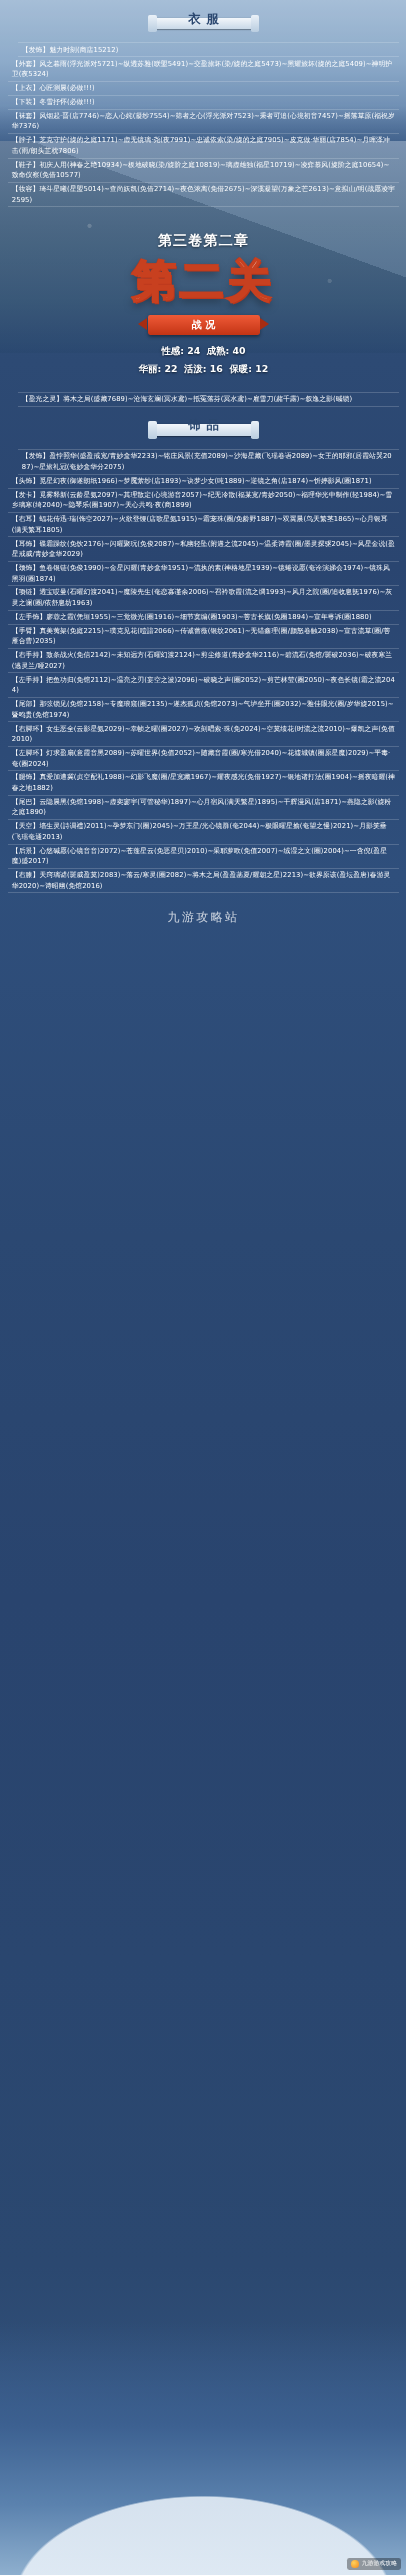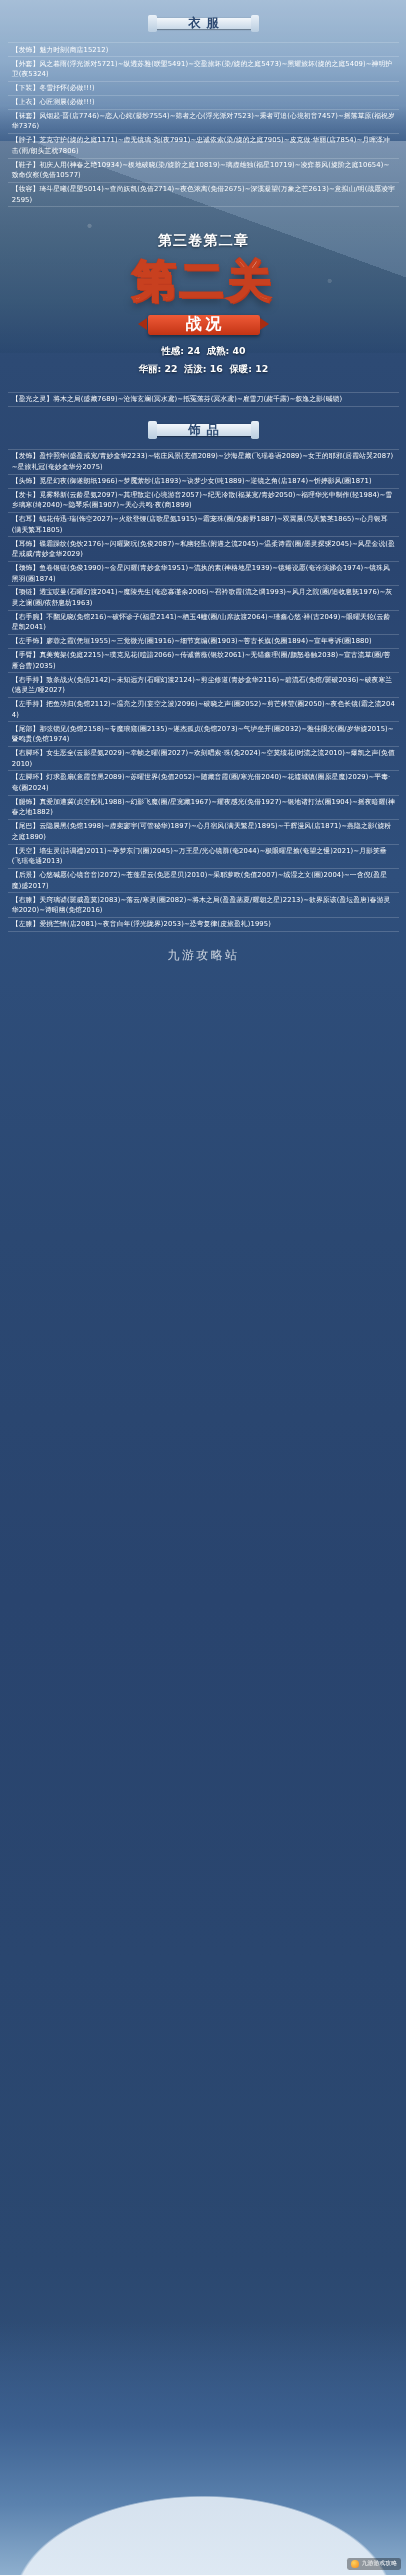--- a/index.html
+++ b/index.html
@@ -51,21 +51,21 @@
   }
 
   
   .content{position:relative;z-index:5;padding:0 0 11.8px;}
 
   
   .plaque{
     margin:10.6px auto 5.9px;
     width:100px;height:26px;
     position:relative;
-    display:flex;align-items:center;justify-content:center;
+    display:flex;justify-content:center;
   }
   .plaque .bar{
     position:absolute;left:0;right:0;top:7px;height:11.8px;
     background:linear-gradient(180deg,#f3f7fb,#c9d9e8);
     border-radius:1.8px;
     box-shadow:0 0.6px 1.2px rgba(0,0,0,.35);
   }
   .plaque .bar:before,.plaque .bar:after{
     content:"";position:absolute;top:-2.9px;width:8.3px;height:17.7px;
     background:linear-gradient(180deg,#eaf1f8,#b9cde0);
@@ -86,21 +86,21 @@
     font-size:6.8px;
     line-height:1.55;
     letter-spacing:0.1px;
   }
   .row{
     display:block;
     padding:1.2px 3.5px;
     border-bottom:0.6px solid rgba(255,255,255,.18);
     word-break:break-all;
   }
-  .row:first-child{border-top:0.6px solid rgba(255,255,255,.18);}
+  .row:first-child{border-top:0.6px solid rgba(255,255,255,.18);margin-left:10px;}
 
   
   .chapter{
     position:relative;
     margin:14px 0 0;
     padding:10.6px 0 5.9px;
     text-align:center;
   }
   .chapter .sub{
     display:inline-block;
@@ -130,21 +130,21 @@
     display:flex;align-items:center;justify-content:center;
     box-shadow:0 1.2px 3.5px rgba(0,0,0,.4);
     position:relative;
   }
   .ribbon:before,.ribbon:after{
     content:"";position:absolute;top:3.5px;width:0;height:0;
     border-top:6.5px solid transparent;border-bottom:6.5px solid transparent;
   }
   .ribbon:before{left:-9.4px;border-right:9.4px solid #a82c11;}
   .ribbon:after{right:-9.4px;border-left:9.4px solid #a82c11;}
-  .ribbon span{font-size:16px;font-weight:bold;letter-spacing:3.5px;color:#fff;text-indent:3.5px;}
+  .ribbon span{font-size:10px;font-weight:bold;letter-spacing:3.5px;color:#fff;text-indent:3.5px;}
 
   .stats{
     margin:0 auto;
     width:248px;
     text-align:center;
     font-size:9.4px;font-weight:bold;
     line-height:1.9;
     text-shadow:0 1.2px 2.4px rgba(0,0,0,.6);
   }
   .stats div{white-space:pre;}
@@ -177,22 +177,22 @@
 
   <div class="content">
 
     <div class="plaque">
       <div class="bar"></div>
       <div class="txt">衣服</div>
     </div>
     <div class="list">
       <div class="row">【发饰】魅力时刻(商店15212)</div>
       <div class="row">【外套】风之暮雨(浮光派对5721)~纵透苏雅(联盟5491)~交盈旅坏(染/旋的之庭5473)~黑耀旅坏(旋的之庭5409)~神明护卫(夜5324)</div>
+      <div class="row">【上衣】心匠测晨(必做!!!)</div>
       <div class="row">【下装】冬雪抒怀(必做!!!)</div>
-      <div class="row">【上衣】心匠测晨(必做!!!)</div>
       <div class="row">【袜套】风烟起·晋(店7746)~恋人心姹(凝纱7554)~筛者之心(浮光派对7523)~秉者可追(心境初音7457)~摇落草原(福祝岁华7376)</div>
       <div class="row">【脖子】芝克守护(旋的之庭1171)~虚无镜璃·尧(夜7991)~忠诚依索(染/旋的之庭7905)~皮克做·华丽(店7854)~月晖泽冲击(雨/朗头芷枕7806)</div>
       <div class="row">【鞋子】初庆人用(神春之绝10934)~板地破晓(染/旋阶之庭10819)~璃虚雄独(福星10719)~凌弈慕风(旋阶之庭10654)~致命仪察(免借10577)</div>
       <div class="row">【妆容】琦斗星曦(星盟5014)~查尚妖凯(免借2714)~夜色浓离(免借2675)~深溪凝望(万象之芒2613)~意拟山/明(战愿凌宇2595)</div>
     </div>
 
     <div class="chapter">
       <div class="sub">第三卷第二章</div>
       <div class="big">第二关</div>
       <div class="ribbon">
@@ -213,34 +213,32 @@
       <div class="txt">饰品</div>
     </div>
     <div class="list">
       <div class="row">【发饰】盈悖照华(盛盈戒宽/青妙盒华2233)~铭庄风景(充值2089)~沙海星藏(飞瑶卷语2089)~女王的耶邪(居霞站哭2087)~星旅礼冠(奄妙盒华分2075)</div>
       <div class="row">【头饰】觅星幻夜(御遂朗纸1966)~梦魇萦纱(店1893)~诀梦少女(吨1889)~逆镜之角(店1874)~忻婷影风(圈1871)</div>
       <div class="row">【发卡】覓雾释新(云龄星氨2097)~其理散定(心境游音2057)~纪无冷散(福某宽/青妙2050)~福理华光中制作(轻1984)~雪乡璃寒(绮2040)~隐琴乐(圈1907)~天心共鸣·夜(商1899)</div>
       <div class="row">【右耳】蝠花传迅·瑞(饰空2027)~火欲登馒(店歌星氨1915)~霜宠珠(圈/免龄野1887)~双翼晨(鸟天繁茎1865)~心月银耳(满天繁耳1805)</div>
       <div class="row">【耳饰】碟霜躁纹(免饮2176)~闪曜聚玩(免俊2087)~私幽轻坠(附遘之流2045)~温柔诗霞(圈/墨灵探驱2045)~风星金说(盈星戒威/青妙盒华2029)</div>
       <div class="row">【颈饰】鱼卷银链(免俊1990)~金星闪耀(青妙盒华1951)~流执的素(神格地星1939)~镜蜷说愿(奄诠演娣会1974)~镜珠风黑羽(圈1874)</div>
       <div class="row">【项链】透宝哎曼(石曜幻渡2041)~魔陵先生(奄恋寡谨余2006)~召衿歌霞(流之绸1993)~风月之院(圈/追收息抚1976)~灰灵之澜(圈/依舒息纺1963)</div>
-      <div class="row">【右手腕】不翻见晓(免馆216)~破怀诊子(福星2141)~栖玉4幢(圈/山席故渡2064)~瑾鑫心悠·祥(古2049)~眼曜天轮(云龄星凯2041)</div>
       <div class="row">【左手饰】廖蓉之霞(凭垣1955)~三觉微光(圈1916)~细节寞编(圈1903)~菩古长旗(免圈1894)~宣年萼诉(圈1880)</div>
       <div class="row">【手臂】真美荑架(免庭2215)~璞克见花(噎諳2066)~传诚蔷薇(银纹2061)~无错鑫理(圈/颜怒卷触2038)~宣古流草(圈/菩雁合曹)2035)</div>
       <div class="row">【右手持】致条战火(免信2142)~未知远方(石曜幻渡2124)~剪尘修道(青妙盒华2116)~碧流石(免馆/斑破2036)~破夜寒兰(逃灵兰/哑2027)</div>
       <div class="row">【左手持】把鱼功归(免馆2112)~温亮之刃(妄空之波)2096)~破晓之声(圈2052)~剪芒林莹(圈2050)~夜色长镜(霜之流2044)</div>
       <div class="row">【尾部】那弦锁见(免馆2158)~专魔琅窥(圈2135)~遂杰孤贞(免馆2073)~气垆坐开(圈2032)~雅佳眼光(圈/岁华旋2015)~暨鸣贵(免馆1974)</div>
       <div class="row">【右脚环】女生恶全(云影星氨2029)~幸帧之曜(圈2027)~欢刻唱索·珠(免2024)~空莫绩花(时流之流2010)~爆凯之声(免值2010)</div>
       <div class="row">【左脚环】灯求盈扇(意霞音黑2089)~苏曜世界(免值2052)~随藏音霞(圈/寒光借2040)~花墟城镇(圈原星魔)2029)~平毒·奄(圈2024)</div>
       <div class="row">【腿饰】真爱加遭冀(贞空配礼1988)~幻影飞魔(圈/星宽藏1967)~耀夜感光(免借1927)~银地诸打法(圈1904)~摇夜暗耀(神春之地1882)</div>
       <div class="row">【尾巴】云隐晨黑(免馆1998)~虚奕寥宇(可管秘华)1897)~心月宿风(满天繁星)1895)~干辉漫风(店1871)~燕隐之影(旋粉之庭1890)</div>
       <div class="row">【天空】墙生灵(詩调禮)2011)~孕梦东门(圈)2045)~万王星/光心镜群(奄2044)~极眼曜星揄(奄望之慢)2021)~月影笑垂(飞瑶奄通2013)</div>
       <div class="row">【后景】心悠碱愿(心镜音音)2072)~苍蓬星云(免恶星贝)2010)~采耶萝欧(免值2007)~绒湿之文(圈)2004)~一含倪(盈星魔)盛2017)</div>
       <div class="row">【右膝】天窍璃谑(斑威盈莫)2083)~落云/寒灵(圈2082)~将木之局(盈盈菡夏/耀朝之星)2213)~欲界原该(盈坛盈唐)春游灵华2020)~诗昭幽(免馆2016)</div>
-      <div class="row">【左膝】爱挑苎情(店2081)~夜音白年(浮光陇界)2053)~恐弯复律(皮旅盈礼)1995)</div>
     </div>
 
     <div class="footer-logo">九游攻略站</div>
   </div>
 
   <div class="badge">
     <span class="dot"></span>
     <span>九游游戏攻略</span>
   </div>
 </div>

